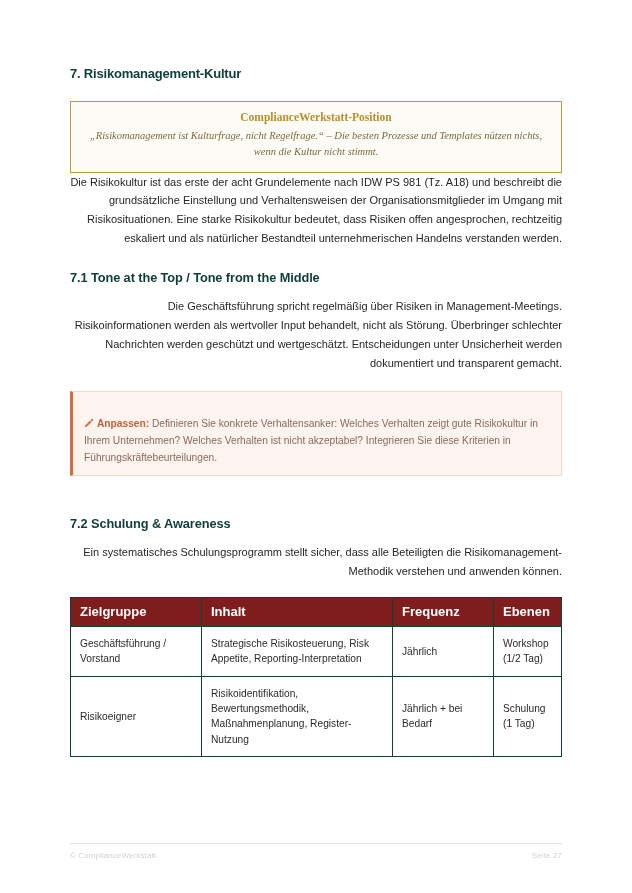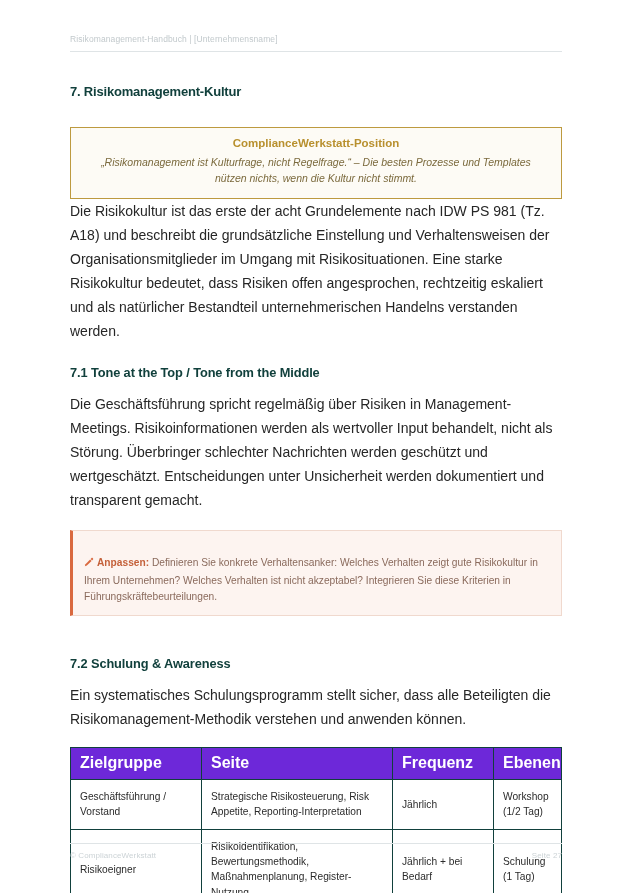--- a/index.html
+++ b/index.html
@@ -40,48 +40,49 @@
   .chapter-title {
     font-size: 13px;
     font-weight: bold;
     color: #11403c;
     margin: 32px 0 0 0;
     letter-spacing: -0.2px;
   }
 
   
   .position-box {
-    margin-top: 28px;
+    margin-top: 20px;
     border: 1.3px solid #bd9a3f;
     background: #fdfbf5;
     padding: 9px 14px 11px 14px;
     box-sizing: border-box;
+    font-family: Liberation Serif, serif;
   }
   .position-title {
     text-align: center;
     font-size: 11.5px;
     font-weight: bold;
     color: #b8902e;
     margin-bottom: 5px;
   }
   .position-quote {
     text-align: center;
     font-size: 10.5px;
     font-style: italic;
     color: #7b6a3d;
     line-height: 1.55;
   }
 
   
   p.body-text {
-    font-size: 14px;
+    font-size: 11px;
     line-height: 1.72;
     color: #262626;
     margin: 0 0 16px 0;
-    text-align: left;
+    text-align: right;
   }
   .first-para { margin-top: 26px; }
 
   
   h3.sub-heading {
     font-size: 12.8px;
     font-weight: bold;
     color: #11403c;
     margin: 22px 0 12px 0;
     letter-spacing: -0.1px;
@@ -113,23 +114,23 @@
   }
 
   
   table.schulung-table {
     width: 100%;
     border-collapse: collapse;
     margin-top: 14px;
     table-layout: fixed;
   }
   table.schulung-table thead th {
-    background: #6d28d9;
+    background: #7f1d1d;
     color: #ffffff;
-    font-size: 16px;
+    font-size: 13px;
     font-weight: bold;
     text-align: left;
     padding: 6px 9px 7px 9px;
     border: 1px solid #11403c;
     vertical-align: middle;
   }
   table.schulung-table tbody td {
     font-size: 10.2px;
     color: #2b2b2b;
     padding: 9px 9px 9px 9px;
@@ -158,21 +159,20 @@
     letter-spacing: 0.1px;
   }
 </style>
 </head>
 <body>
 
 <div class="page">
 
   <div class="content">
 
-    <div class="running-header">Risikomanagement-Handbuch | [Unternehmensname]</div>
 
     <h1 class="chapter-title">7. Risikomanagement-Kultur</h1>
 
     <div class="position-box">
       <div class="position-title">ComplianceWerkstatt-Position</div>
       <div class="position-quote">„Risikomanagement ist Kulturfrage, nicht Regelfrage.“ – Die besten Prozesse und Templates nützen nichts, wenn die Kultur nicht stimmt.</div>
     </div>
 
     <p class="body-text first-para">Die Risikokultur ist das erste der acht Grundelemente nach IDW PS 981 (Tz. A18) und beschreibt die grundsätzliche Einstellung und Verhaltensweisen der Organisationsmitglieder im Umgang mit Risikosituationen. Eine starke Risikokultur bedeutet, dass Risiken offen angesprochen, rechtzeitig eskaliert und als natürlicher Bestandteil unternehmerischen Handelns verstanden werden.</p>
 
@@ -194,21 +194,21 @@
     </div>
 
     <h3 class="sub-heading spaced-top">7.2 Schulung &amp; Awareness</h3>
 
     <p class="body-text">Ein systematisches Schulungsprogramm stellt sicher, dass alle Beteiligten die Risikomanagement-Methodik verstehen und anwenden können.</p>
 
     <table class="schulung-table">
       <thead>
         <tr>
           <th class="col-zielgruppe">Zielgruppe</th>
-          <th class="col-inhalt">Seite</th>
+          <th class="col-inhalt">Inhalt</th>
           <th class="col-frequenz">Frequenz</th>
           <th class="col-format">Ebenen</th>
         </tr>
       </thead>
       <tbody>
         <tr>
           <td>Geschäftsführung / Vorstand</td>
           <td>Strategische Risikosteuerung, Risk Appetite, Reporting-Interpretation</td>
           <td>Jährlich</td>
           <td>Workshop (1/2 Tag)</td>

